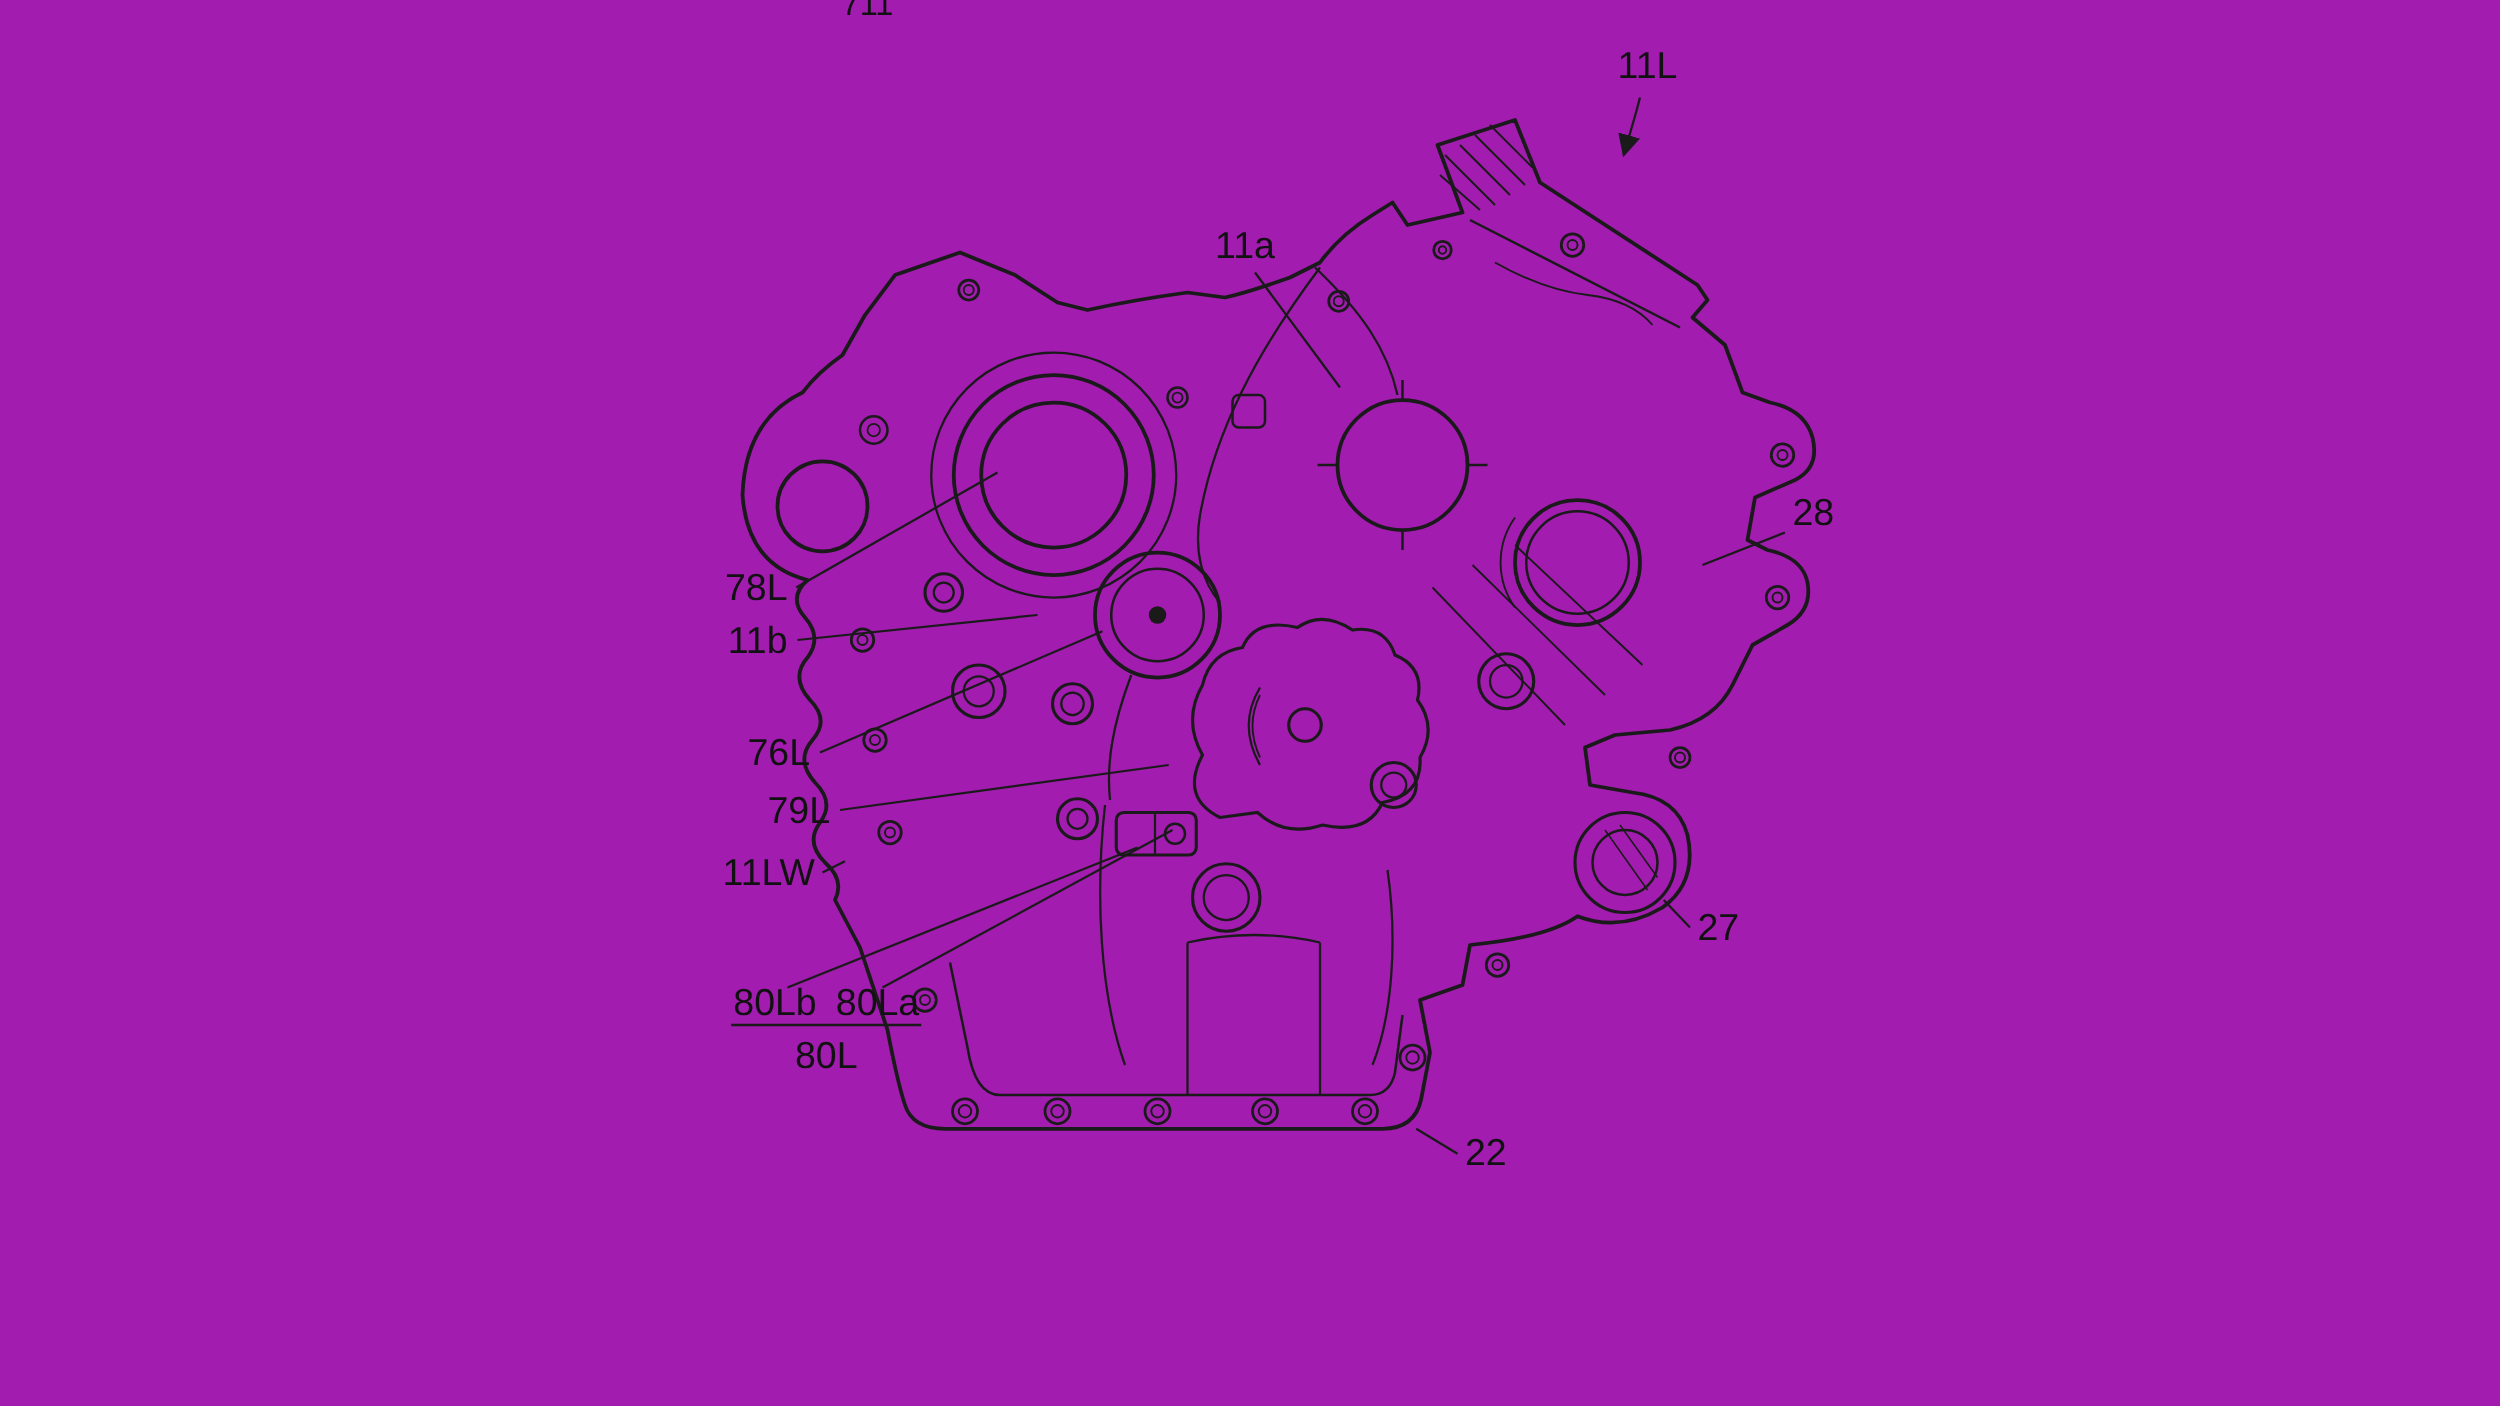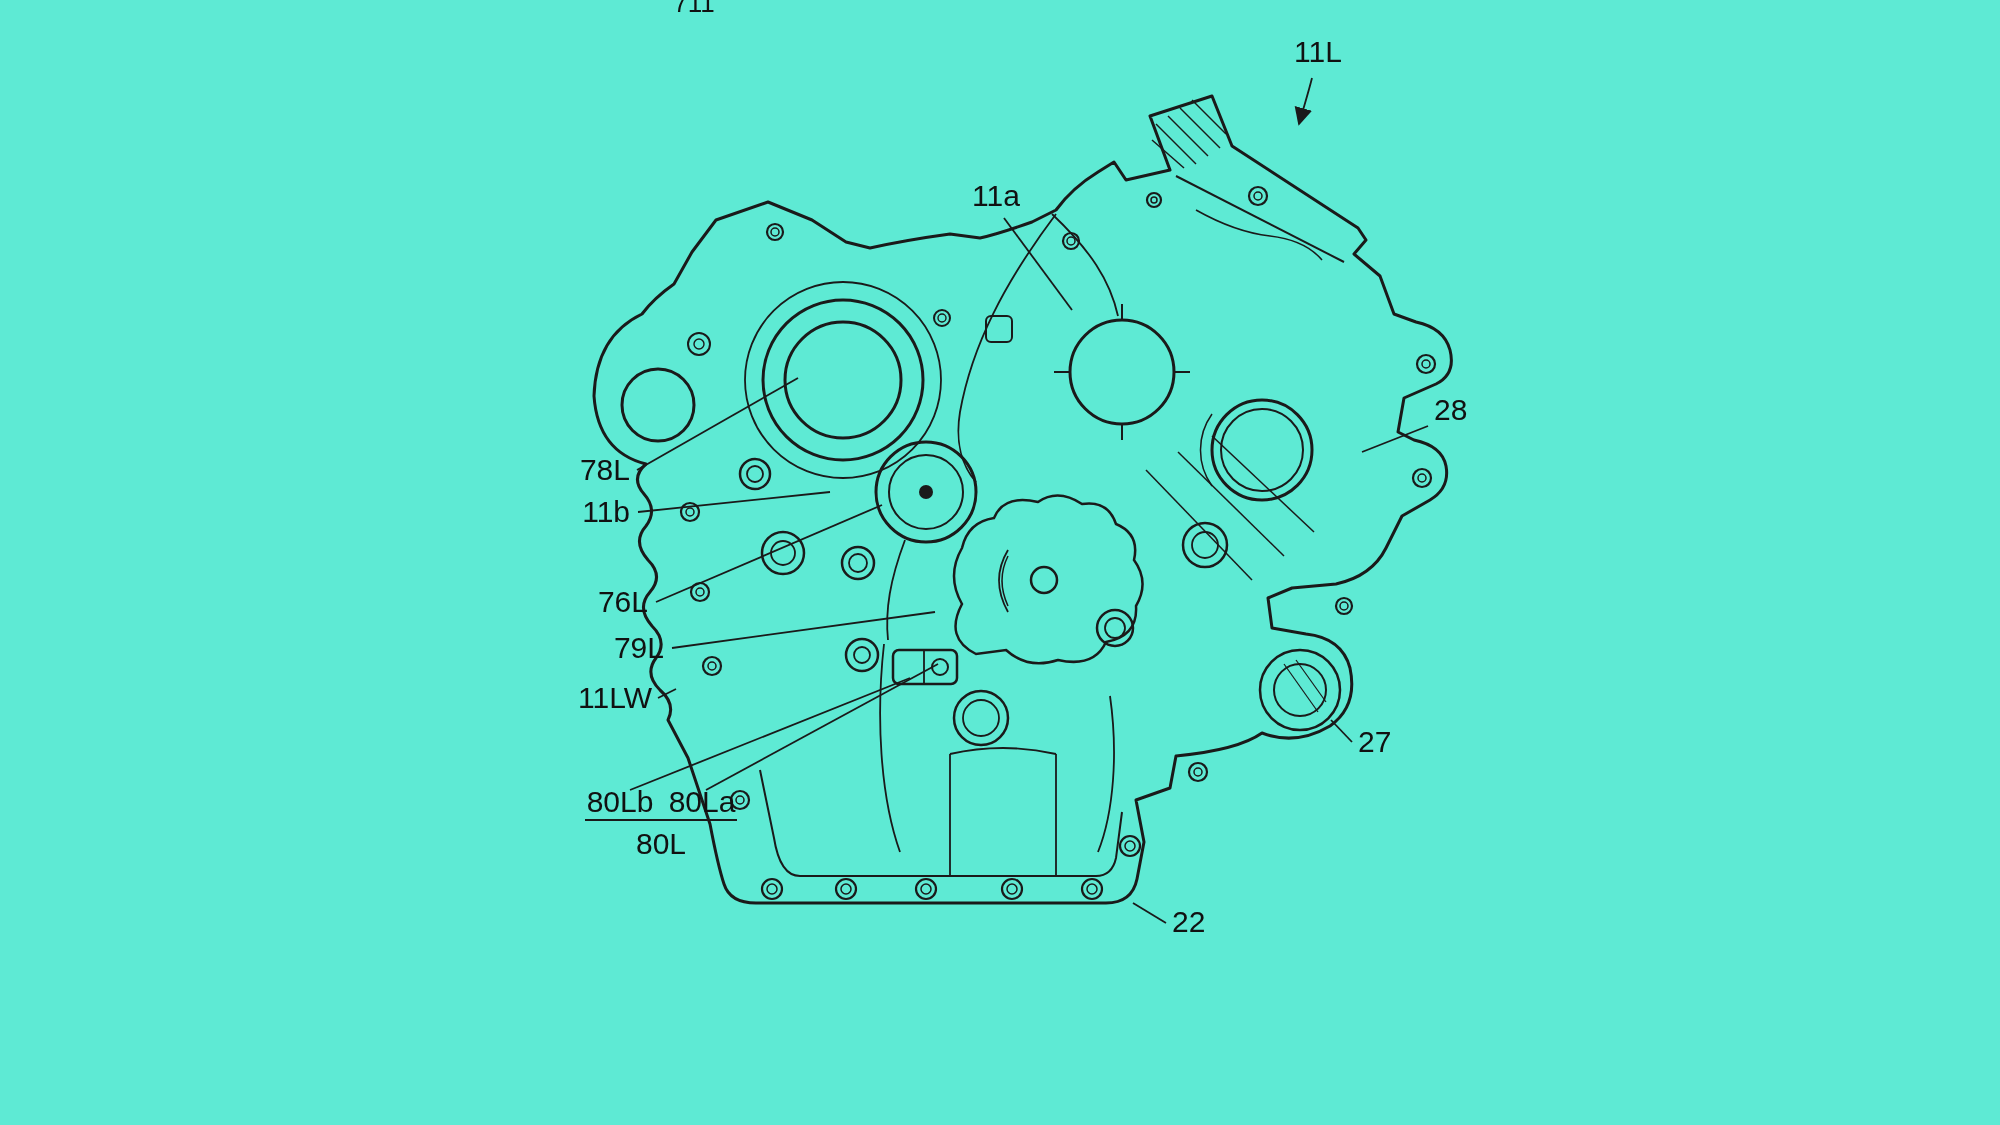--- a/index.html
+++ b/index.html
@@ -1,16 +1,16 @@
 <!DOCTYPE html>
 <html><head>
 <meta charset="utf-8">
 <style>
   html,body{margin:0;padding:0;background:#ffffff;}
-  .canvas{position:relative;width:2000px;height:1125px;background:#5eead4;overflow:hidden;}
+  .canvas{position:relative;width:2000px;height:1125px;background:#a21caf;overflow:hidden;}
   svg{display:block;width:2000px;height:1125px;}
   .lbl{font-family:"Liberation Sans", sans-serif;font-size:30px;fill:#111111;}
   .lbl-sm{font-family:"Liberation Sans", sans-serif;font-size:26px;fill:#111111;}
 </style>
 </head>
 <body>
 
 <div class="canvas">
 <svg viewBox="0 0 2000 1125" xmlns="http://www.w3.org/2000/svg">
   <defs>

